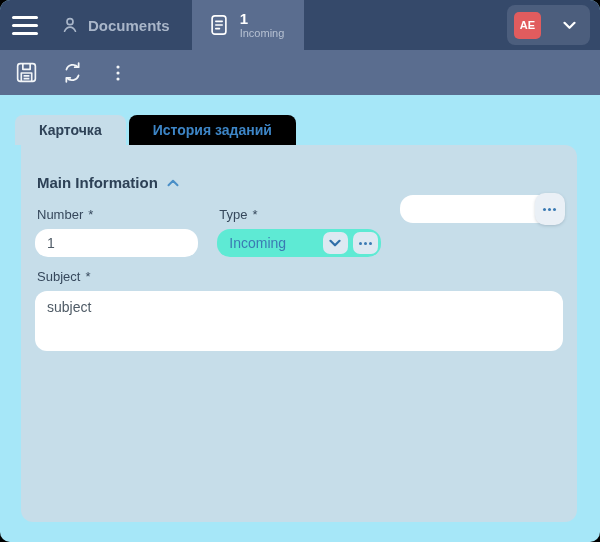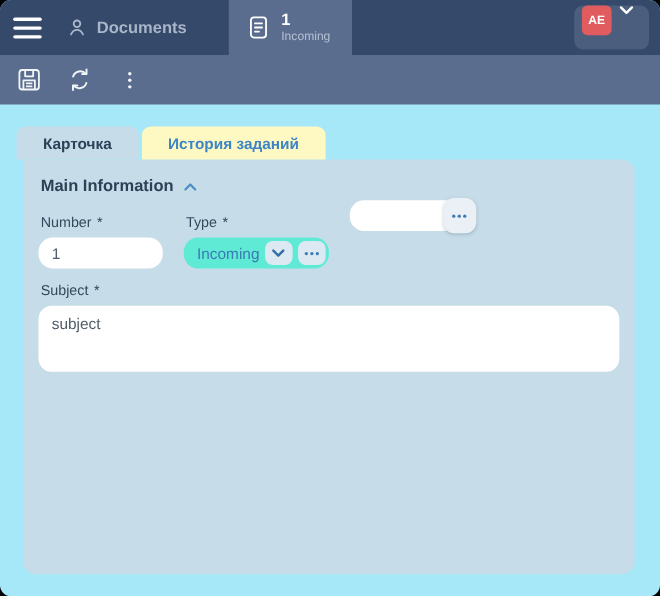--- a/index.html
+++ b/index.html
@@ -6,52 +6,52 @@
   *{box-sizing:border-box;}
   .window{
     position:relative;width:600px;height:542px;border-radius:10px;overflow:hidden;
     background:#a6e7f8;font-family:"Liberation Sans",sans-serif;
   }
   
   .navbar{height:50px;background:#35496a;display:flex;align-items:stretch;}
   .hamburger{width:50px;border:none;background:transparent;display:flex;flex-direction:column;
     align-items:center;justify-content:center;gap:5px;cursor:pointer;padding:0;}
   .hamburger span{display:block;width:26px;height:3px;background:#fff;border-radius:2px;}
-  .nav-item{display:flex;align-items:center;gap:8px;padding:0 38px 0 10px;cursor:pointer;}
+  .nav-item{display:flex;align-items:center;gap:8px;padding:0 22px 0 10px;cursor:pointer;}
   .nav-item .label{color:#a9b6c9;font-size:15px;font-weight:bold;}
   .doc-tab{width:112px;background:#5a6d8f;display:flex;align-items:center;gap:10px;
     padding:0 10px 0 16px;cursor:pointer;}
   .doc-tab-text{display:flex;flex-direction:column;line-height:1.15;}
   .doc-count{color:#fff;font-size:15px;font-weight:bold;}
   .doc-label{color:#b6c1d2;font-size:11px;}
   .nav-spacer{flex:1;}
   .user-chip{align-self:center;margin-right:10px;height:40px;background:#4c5e7d;border-radius:8px;
-    display:flex;gap:1px;padding:0 14px 0 7px;cursor:pointer;}
+    display:flex;align-items:center;gap:16px;padding:0 14px 0 7px;cursor:pointer;}
   .avatar{width:27px;height:27px;border-radius:5px;background:#e15c5e;color:#fff;
     font-size:11px;font-weight:bold;display:flex;align-items:center;justify-content:center;}
   .user-text{display:flex;flex-direction:column;line-height:1.2;}
   .user-name{color:#fff;font-size:15px;font-weight:bold;white-space:nowrap;}
   .user-role{color:#94a2b6;font-size:11px;}
   .user-chip svg{margin-left:6px;}
   
   .toolbar{height:45px;background:#5a6d8f;display:flex;align-items:center;padding-left:10px;gap:14px;}
   .tool-btn{width:32px;height:32px;border:none;background:transparent;display:flex;
     align-items:center;justify-content:center;cursor:pointer;padding:0;}
   
   .content{height:447px;padding-top:20px;}
   .tabs{display:flex;gap:3px;margin-left:15px;height:30px;}
   .tab{height:30px;display:flex;align-items:center;padding:0 24px;border-radius:8px 8px 0 0;
     font-size:14px;font-weight:bold;cursor:pointer;white-space:nowrap;}
   .tab.active{background:#c6dde9;color:#2e4257;}
-  .tab.inactive{background:#fef9c3;color:#3d85c6;}
+  .tab.inactive{background:#000000;color:#3d85c6;}
   .panel{margin:0 23px 0 21px;height:377px;background:#c6dde9;
-    border-radius:0 12px 12px 12px;padding:13px 14px;}
+    border-radius:0 12px 12px 12px;padding:26px 14px;}
   .section-header{display:flex;align-items:center;gap:9px;margin:3px 0 4px 2px;cursor:pointer;}
   .section-title{font-size:15px;font-weight:bold;color:#2d4156;}
-  .grid{display:grid;grid-template-columns:1fr 1fr 1fr 1fr;column-gap:19px;}
+  .grid{display:grid;grid-template-columns:1fr 1fr 1fr;column-gap:19px;}
   .field-label{display:block;font-size:13px;color:#36485c;margin:12px 0 7px 2px;}
   .req{margin-left:5px;}
   .text-input{width:100%;height:28px;border:none;border-radius:13px;background:#fff;
     padding:0 12px;font-size:14px;color:#4f5b66;outline:none;font-family:inherit;}
   .select{height:28px;background:#5eead4;border-radius:13px;display:flex;align-items:center;
     padding:0 3px 0 12px;gap:5px;cursor:pointer;}
   .select-value{flex:1;font-size:14px;color:#3b7ab3;}
   .mini-btn{width:25px;height:22px;border:none;border-radius:7px;background:#dde9f2;
     display:flex;align-items:center;justify-content:center;cursor:pointer;padding:0;}
   .input-wrap{position:relative;}

